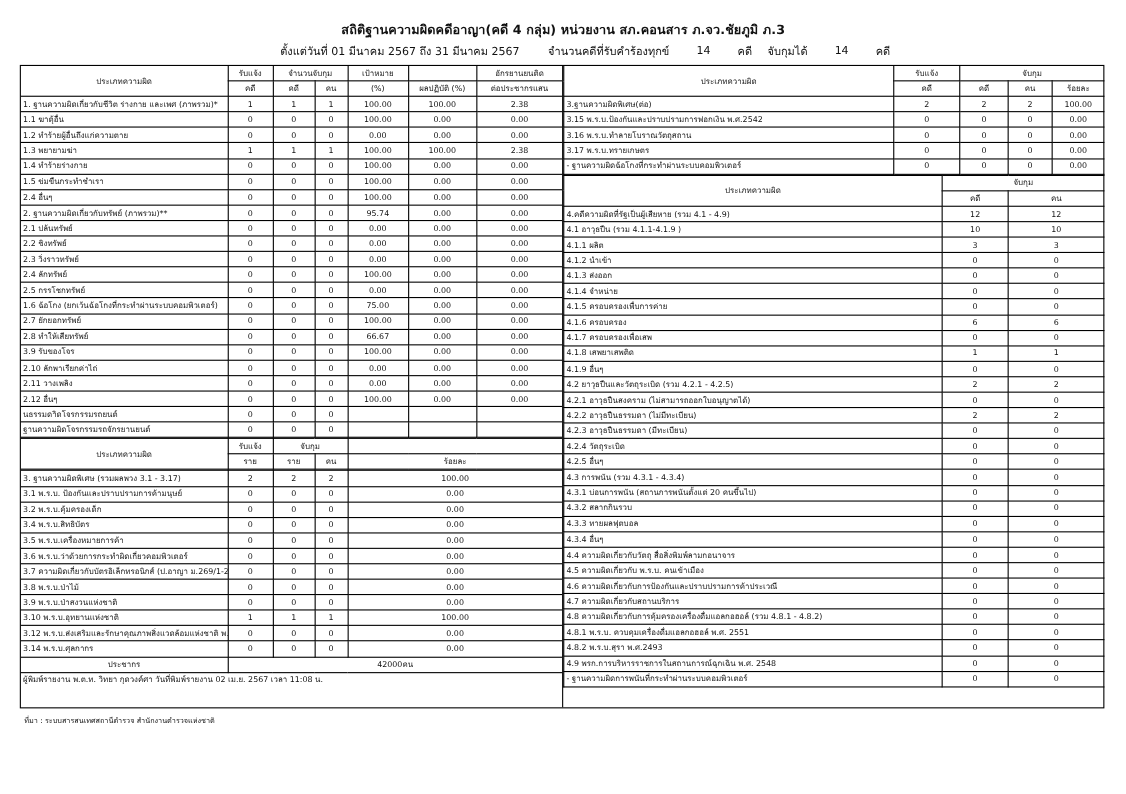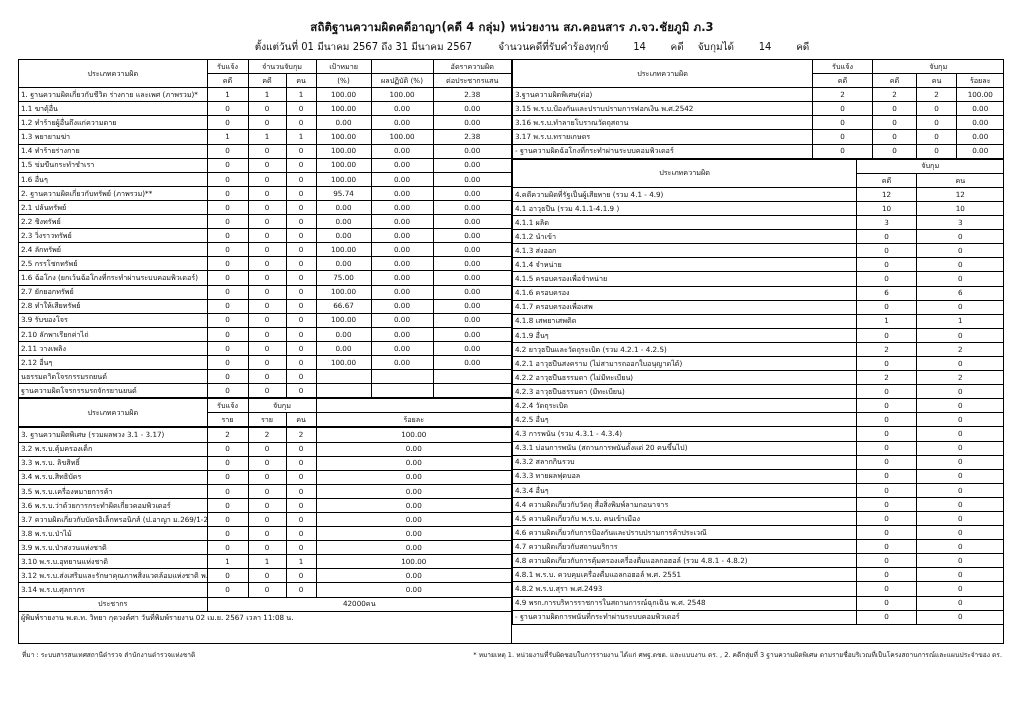--- a/index.html
+++ b/index.html
@@ -123,21 +123,21 @@
           <col style="width:62px">
           <col style="width:78px">
         </colgroup>
         <tbody id="left-main-body">
           <tr>
             <td class="hdr nb-t nb-l" rowspan="2">ประเภทความผิด</td>
             <td class="hdr nb-t">รับแจ้ง</td>
             <td class="hdr nb-t" colspan="2">จำนวนจับกุม</td>
             <td class="hdr nb-t">เป้าหมาย</td>
             <td class="hdr nb-t"></td>
-            <td class="hdr nb-t nb-r">อัตราความผิด</td>
+            <td class="hdr nb-t nb-r">อักรยานยนติด</td>
           </tr>
           <tr>
             <td class="hdr">คดี</td>
             <td class="hdr">คดี</td>
             <td class="hdr">คน</td>
             <td class="hdr">(%)</td>
             <td class="hdr">ผลปฏิบัติ (%)</td>
             <td class="hdr nb-r">ต่อประชากรแสน</td>
           </tr>
         <tr>
@@ -188,21 +188,21 @@
             <tr>
               <td class="l nb-l bold">1.5 ข่มขืนกระทำชำเรา</td>
               <td class="c">0</td>
               <td class="c">0</td>
               <td class="c">0</td>
               <td class="c">100.00</td>
               <td class="c">0.00</td>
               <td class="c nb-r">0.00</td>
             </tr>
             <tr>
-              <td class="l nb-l bold">1.6 อื่นๆ</td>
+              <td class="l nb-l bold">2.4 อื่นๆ</td>
               <td class="c">0</td>
               <td class="c">0</td>
               <td class="c">0</td>
               <td class="c">100.00</td>
               <td class="c">0.00</td>
               <td class="c nb-r">0.00</td>
             </tr>
             <tr>
               <td class="l nb-l bold">2. ฐานความผิดเกี่ยวกับทรัพย์ (ภาพรวม)**</td>
               <td class="c">0</td>
@@ -377,28 +377,28 @@
         </colgroup>
         <tbody id="left-special-body">
             <tr>
               <td class="l nb-l">3. ฐานความผิดพิเศษ (รวมผลพวง 3.1 - 3.17)</td>
               <td class="c">2</td>
               <td class="c">2</td>
               <td class="c">2</td>
               <td class="c nb-r">100.00</td>
             </tr>
             <tr>
+              <td class="l nb-l">3.1 พ.ร.บ. ป้องกันและปราบปรามการค้ามนุษย์</td>
+              <td class="c">0</td>
+              <td class="c">0</td>
+              <td class="c">0</td>
+              <td class="c nb-r">0.00</td>
+            </tr>
+            <tr>
               <td class="l nb-l">3.2 พ.ร.บ.คุ้มครองเด็ก</td>
-              <td class="c">0</td>
-              <td class="c">0</td>
-              <td class="c">0</td>
-              <td class="c nb-r">0.00</td>
-            </tr>
-            <tr>
-              <td class="l nb-l">3.3 พ.ร.บ. ลิขสิทธิ์</td>
               <td class="c">0</td>
               <td class="c">0</td>
               <td class="c">0</td>
               <td class="c nb-r">0.00</td>
             </tr>
             <tr>
               <td class="l nb-l">3.4 พ.ร.บ.สิทธิบัตร</td>
               <td class="c">0</td>
               <td class="c">0</td>
               <td class="c">0</td>
@@ -569,21 +569,21 @@
               <td class="l">4.1.3 ส่งออก</td>
               <td class="c">0</td>
               <td class="c nb-r">0</td>
             </tr>
             <tr>
               <td class="l">4.1.4 จำหน่าย</td>
               <td class="c">0</td>
               <td class="c nb-r">0</td>
             </tr>
             <tr>
-              <td class="l">4.1.5 ครอบครองเพื่อจำหน่าย</td>
+              <td class="l">4.1.5 ครอบครองเพื่บการค่าย</td>
               <td class="c">0</td>
               <td class="c nb-r">0</td>
             </tr>
             <tr>
               <td class="l">4.1.6 ครอบครอง</td>
               <td class="c">6</td>
               <td class="c nb-r">6</td>
             </tr>
             <tr>
               <td class="l">4.1.7 ครอบครองเพื่อเสพ</td>
@@ -700,16 +700,15 @@
               <td class="c">0</td>
               <td class="c nb-r">0</td>
             </tr>
           </tbody>
       </table>
     </div>
   </div>
 
   <div class="bottom-note">
     <div class="left">ที่มา : ระบบสารสนเทศสถานีตำรวจ สำนักงานตำรวจแห่งชาติ</div>
-    <div class="right">* หมายเหตุ   1. หน่วยงานที่รับผิดชอบในการรายงาน ได้แก่ ศพฐ.ตชด. และแบบงาน ตร. , 2. คดีกลุ่มที่ 3 ฐานความผิดพิเศษ ตามรายชื่อบริเวณที่เป็นโครงสถานการณ์และแผนประจำของ ตร.</div>
   </div>
 
 </div>
 
 </body></html>

